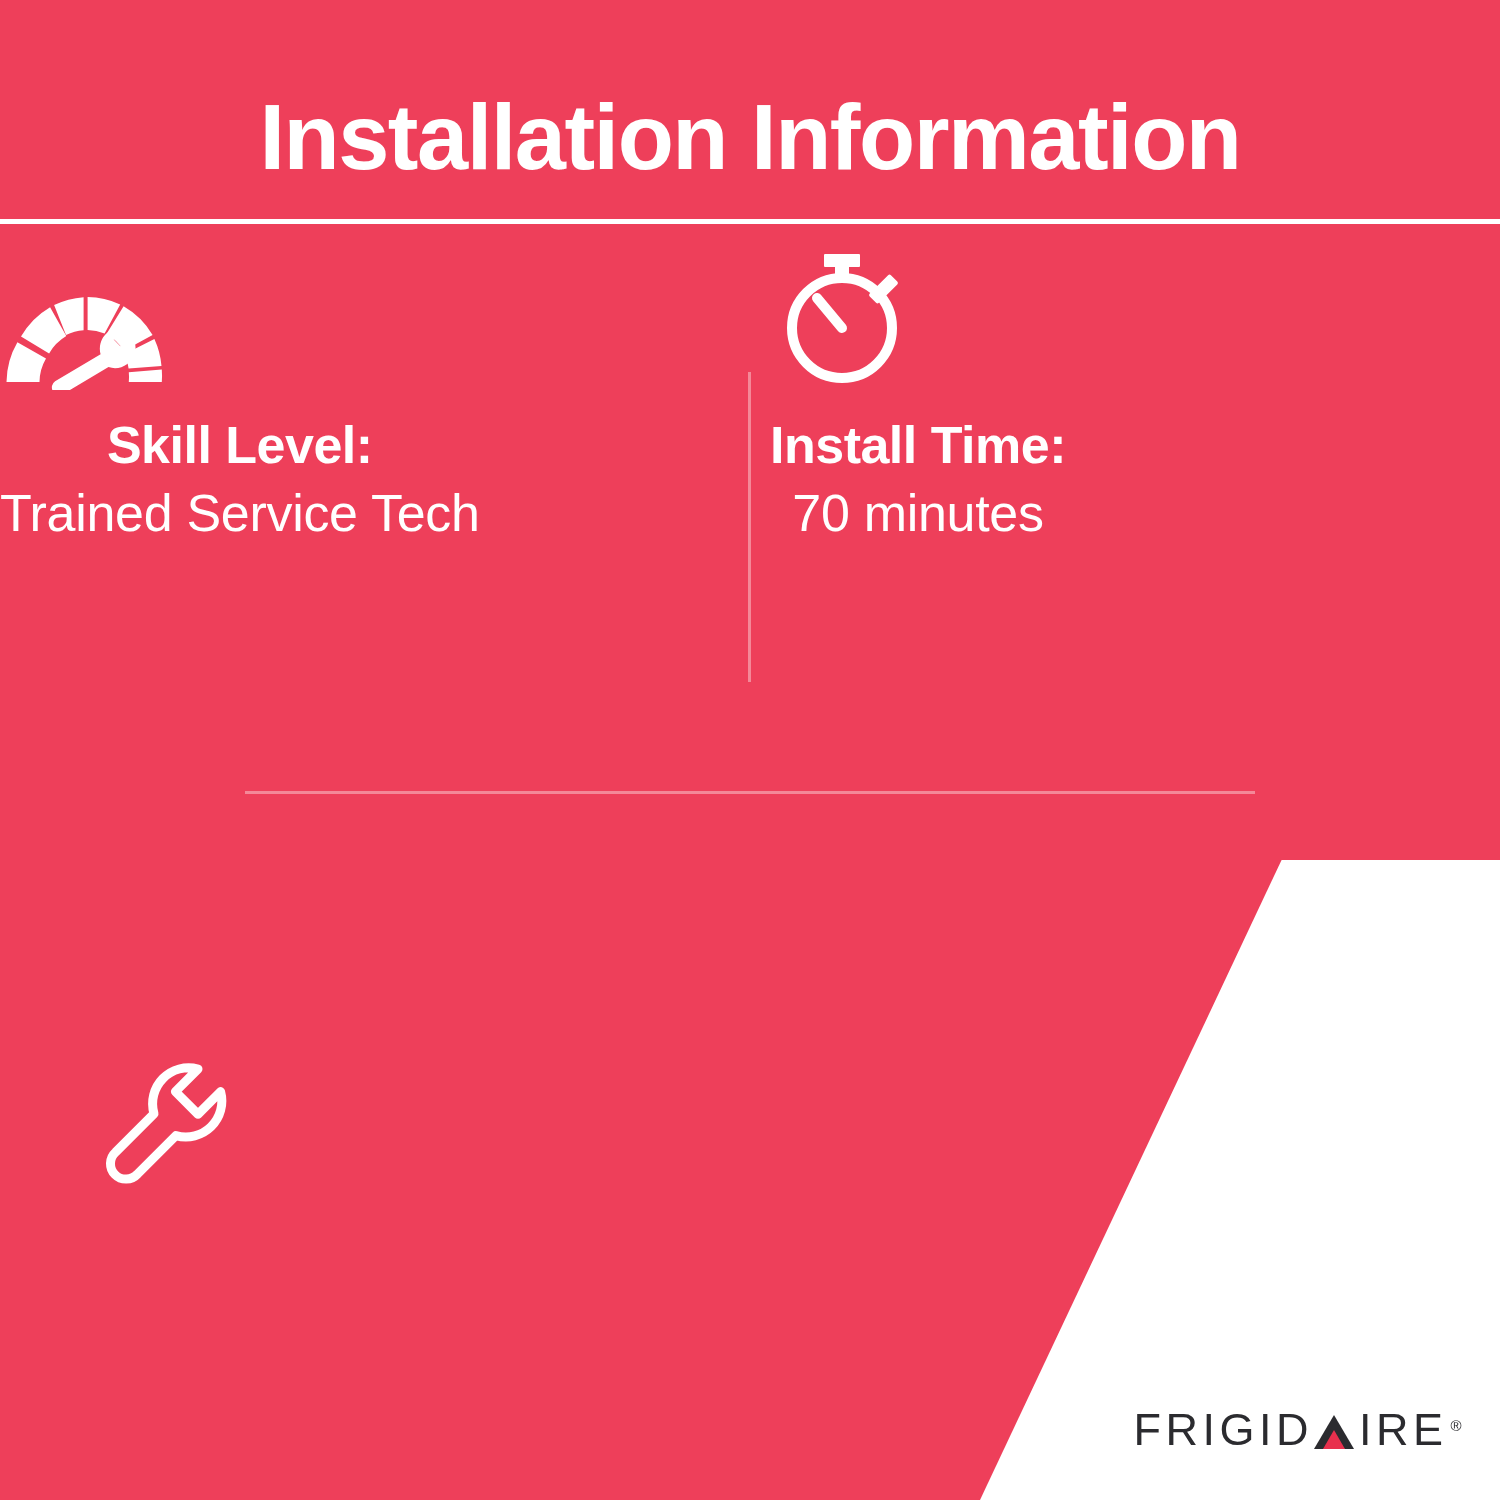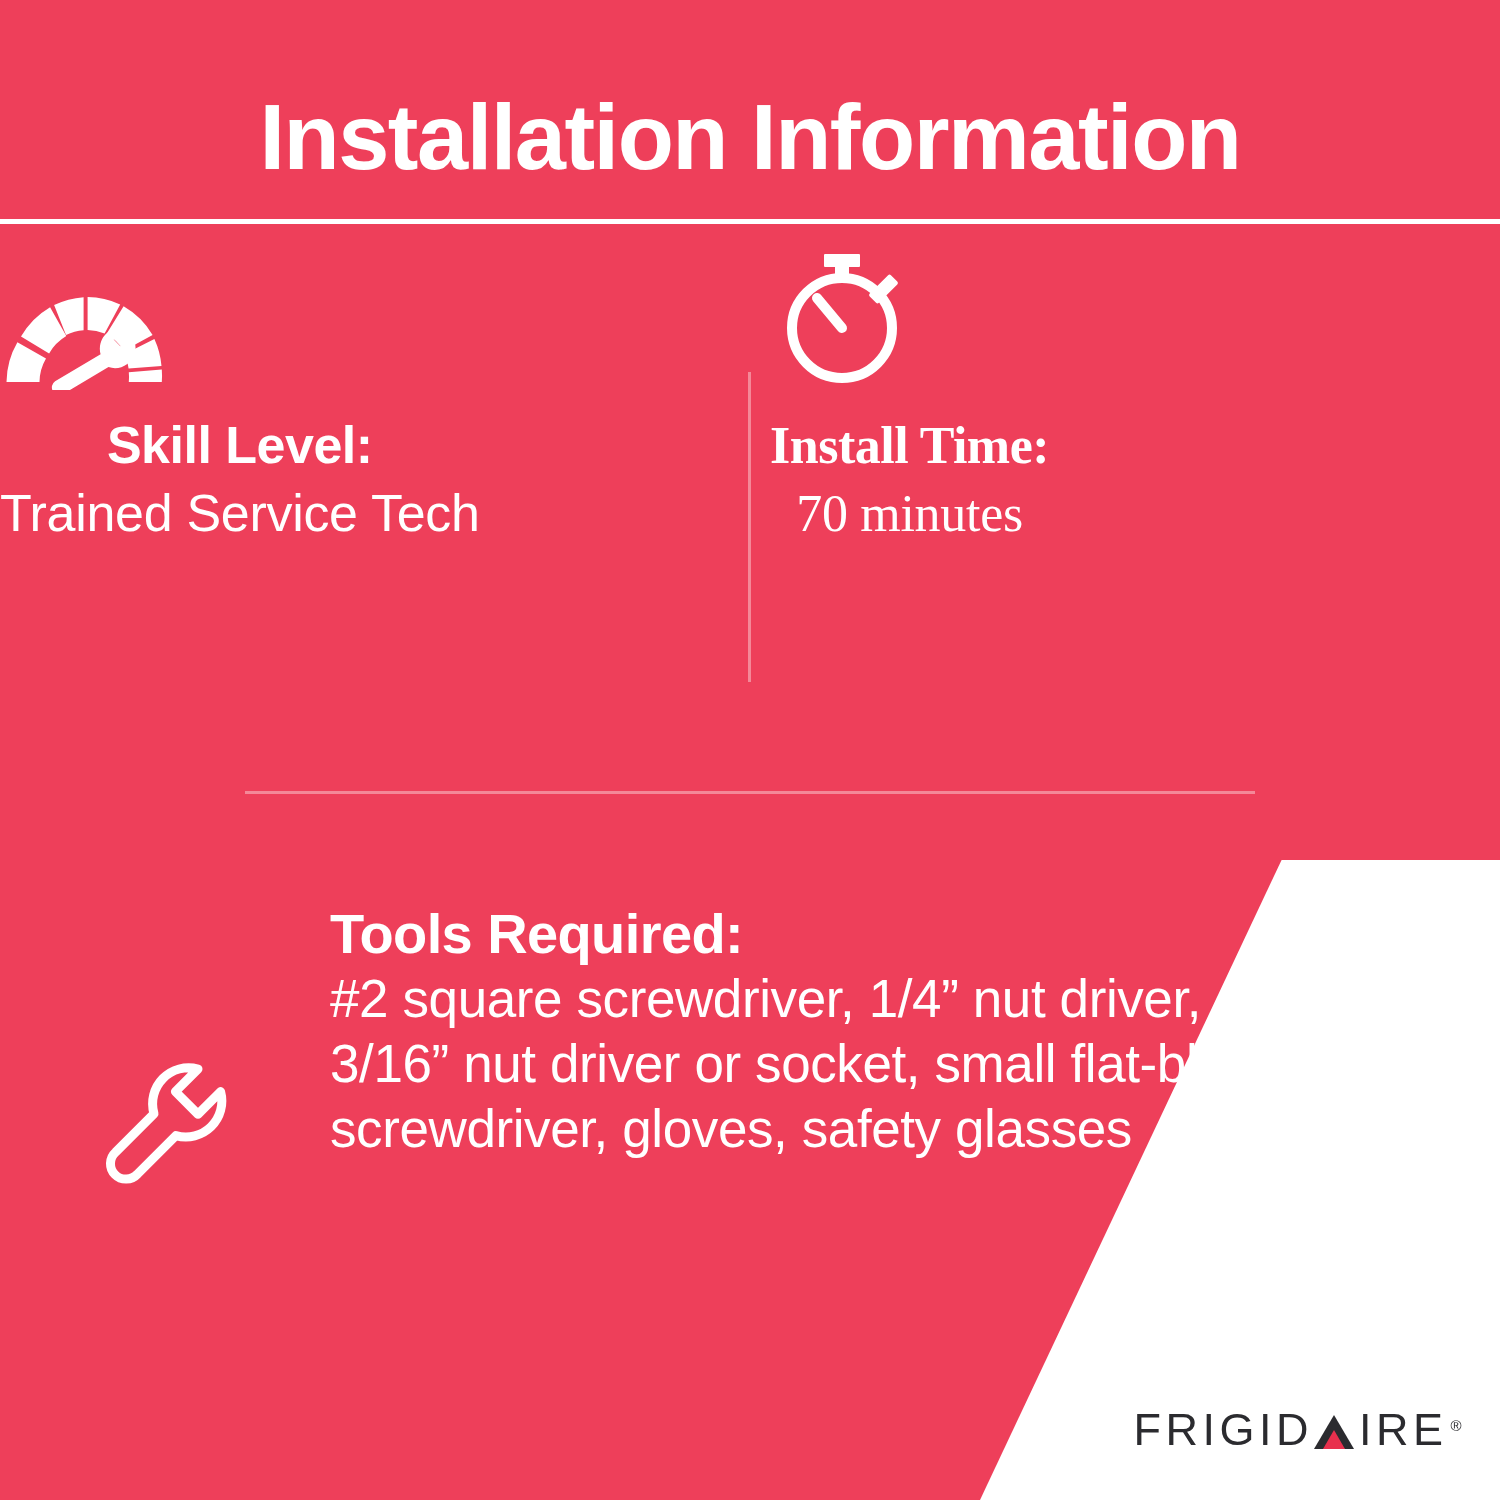--- a/index.html
+++ b/index.html
@@ -73,21 +73,21 @@
     z-index: 2;
     display: flex;
   }
   .info-col {
     flex: 1 1 0;
     display: flex;
     flex-direction: column;
     align-items: flex-start;
   }
   .info-col.left  { padding-right: 6px; }
-  .info-col.right { padding-left: 34px; font-family: Liberation Serif, serif; }
+  .info-col.right { padding-left: 34px; }
 
   .info-icon {
     height: 150px;
     display: flex;
     align-items: flex-end;
     justify-content: center;
   }
   .info-icon.right-icon { align-items: center; }
 
   .info-text {
@@ -280,24 +280,20 @@
   </div>
 
   <div class="v-divider"></div>
   <div class="h-divider"></div>
 
   <div class="tools-row">
     <div class="tools-icon-wrap">
       <svg width="140" height="150" viewBox="0 0 140 150" aria-hidden="true">
         <path d="M103.0,14.0 a36,36 0 0 0 -44.0,44.7 l-38.5,38.5 a15.5,15.5 0 1 0 21.9,21.9 l38.5,-38.5 a36,36 0 0 0 44.7,-44.0 l-22.6,22.6 -22.6,-22.6 z" fill="none" stroke="#ffffff" stroke-width="9" stroke-linejoin="round" stroke-linecap="round"></path>
       </svg>
-    </div>
-    <div class="tools-text">
-      <p class="tools-heading">Tools Required:</p>
-      <p class="tools-body">#2 square screwdriver, 1/4” nut driver, 3/16” nut driver or socket, small flat-blade screwdriver, gloves, safety glasses</p>
     </div>
   </div>
 
   <div class="logo">
     <div class="logo-word">
       <span>FRIGID</span>
       <span class="logo-tri">
         <span class="outer"></span>
         <span class="inner"></span>
       </span>

